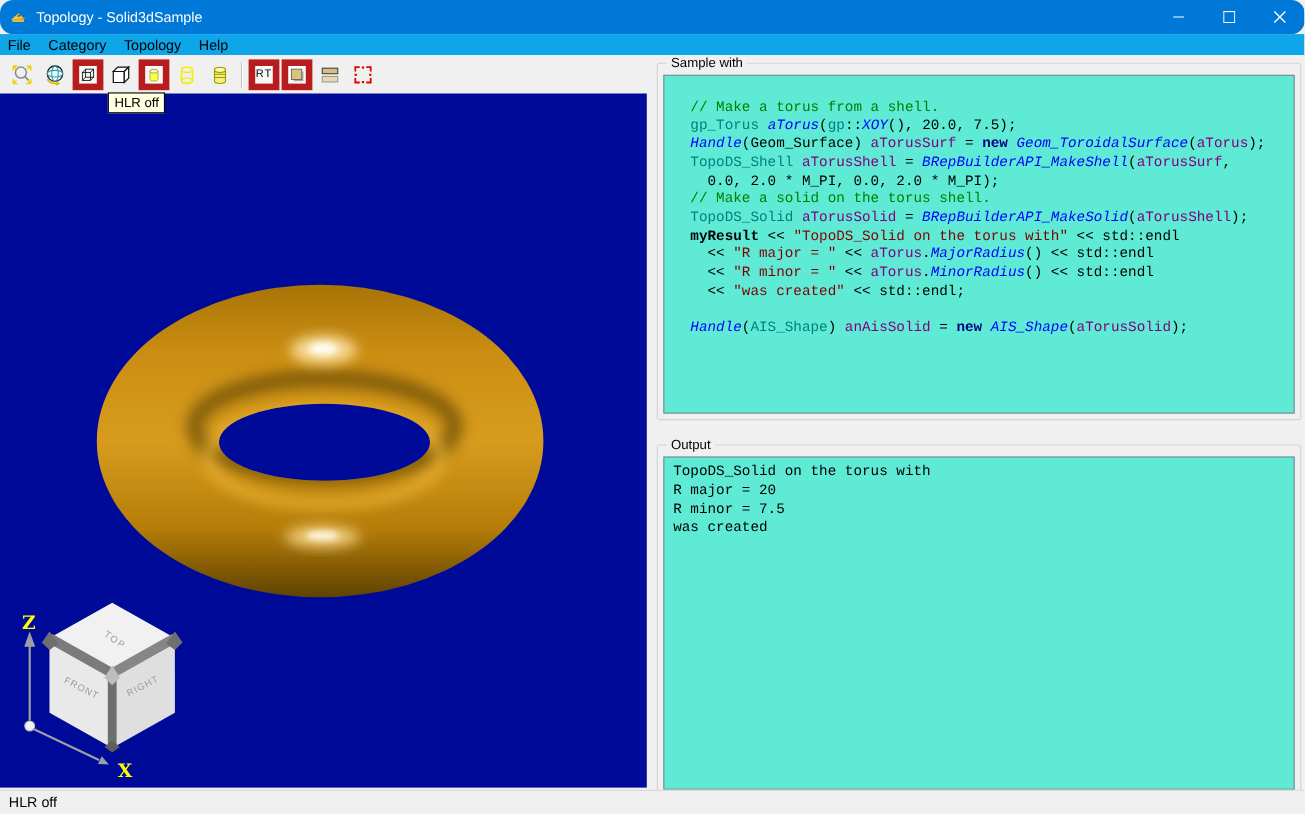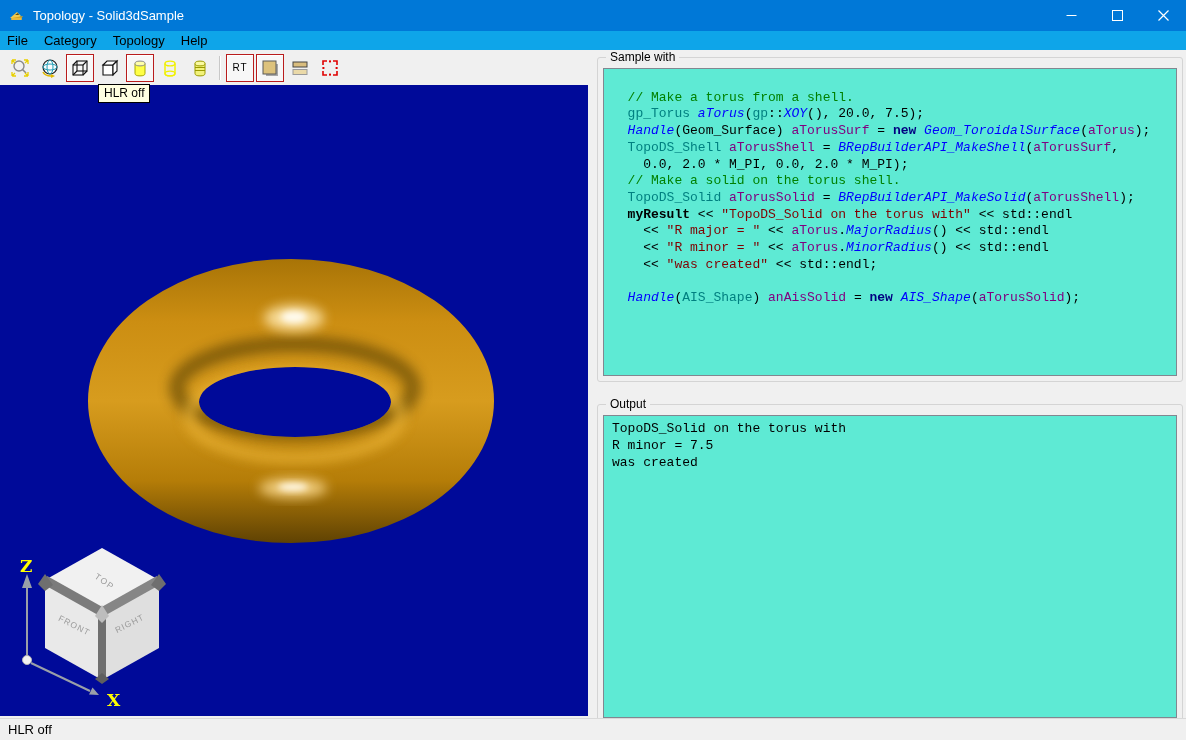--- a/index.html
+++ b/index.html
@@ -1,34 +1,34 @@
 <!DOCTYPE html>
 <html><head>
 <meta charset="utf-8">
 <style>
   html,body{margin:0;padding:0;}
   body{width:1186px;height:740px;font-family:"Liberation Sans",sans-serif;background:#f0f0f0;}
   .window{position:relative;width:1186px;height:740px;background:#f0f0f0;overflow:hidden;}
 
   
-  .titlebar{position:absolute;left:0;top:0;right:0;height:31px;background:#0078d7;display:flex;align-items:center;color:#fff;}
+  .titlebar{position:absolute;left:0;top:0;right:0;height:31px;background:#0078d7;display:flex;align-items:center;color:#fff;border-radius:12px;}
   .app-icon{width:16px;height:16px;margin-left:9px;flex:0 0 auto;}
   .title-text{font-size:13px;margin-left:8px;white-space:nowrap;}
   .win-btns{margin-left:auto;display:flex;height:31px;}
   .win-btn{width:46px;height:31px;display:flex;align-items:center;justify-content:center;}
 
   
   .menubar{position:absolute;left:0;top:31px;right:0;height:19px;background:#0ea5e9;display:flex;align-items:center;font-size:13px;color:#000;}
   .menu-item{padding:0 8px;height:19px;display:flex;align-items:center;}
   .menu-item:first-child{padding-left:7px;}
 
   
   .toolbar{position:absolute;left:0;top:50px;width:590px;height:35px;background:#f0f0f0;display:flex;align-items:center;padding-left:6px;box-sizing:border-box;}
   .tbtn{width:28px;height:28px;margin-right:2px;display:flex;align-items:center;justify-content:center;border:1px solid transparent;box-sizing:border-box;background:transparent;padding:0;}
-  .tbtn.checked{border:1px solid #b91c1c;background:#f7f7f7;box-shadow:inset 1px 1px 0 #ffffff;}
+  .tbtn.checked{border:6px solid #b91c1c;background:#f7f7f7;box-shadow:inset 1px 1px 0 #ffffff;}
   .tsep{width:1px;height:24px;background:#c8c8c8;border-right:1px solid #ffffff;margin:0 5px 0 3px;}
   .rt-label{font-size:10px;color:#000;letter-spacing:1px;}
 
   
   .tooltip{position:absolute;left:98px;top:84px;background:#ffffe1;border:1px solid #000;font-size:12px;color:#000;padding:1px 5px 2px 5px;z-index:9;white-space:nowrap;}
 
   
   .viewport{position:absolute;left:0;top:85px;width:588px;height:631px;background:#000a99;}
   .viewport svg{display:block;}
 
@@ -259,20 +259,21 @@
         <div class="code-line"><span class="tok-pln">    &lt;&lt; </span><span class="tok-str">"was created"</span><span class="tok-pln"> &lt;&lt; std::endl;</span></div>
         <div class="code-line">&nbsp;</div>
         <div class="code-line"><span class="tok-pln">  </span><span class="tok-fn">Handle</span><span class="tok-pln">(</span><span class="tok-occ">AIS_Shape</span><span class="tok-pln">) </span><span class="tok-var">anAisSolid</span><span class="tok-pln"> = </span><span class="tok-kw">new</span><span class="tok-pln"> </span><span class="tok-fn">AIS_Shape</span><span class="tok-pln">(</span><span class="tok-var">aTorusSolid</span><span class="tok-pln">);</span></div>
       </div>
   </div>
 
   <div class="groupbox gb-output">
     <span class="gb-legend">Output</span>
     <div class="textpane out-pane">
         <div class="out-line">TopoDS_Solid on the torus with</div>
+        <div class="out-line">R major = 20</div>
         <div class="out-line">R minor = 7.5</div>
         <div class="out-line">was created</div>
       </div>
   </div>
 
   <div class="statusbar">
     <span>HLR off</span>
   </div>
 
 </div>

